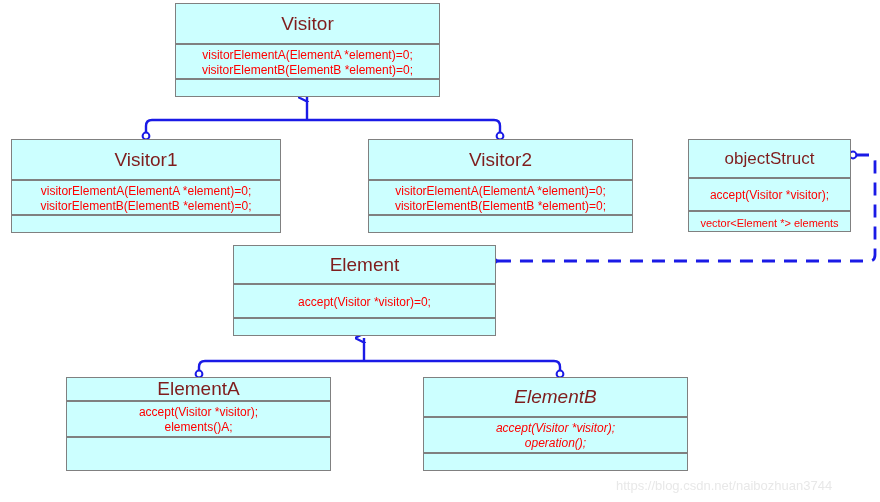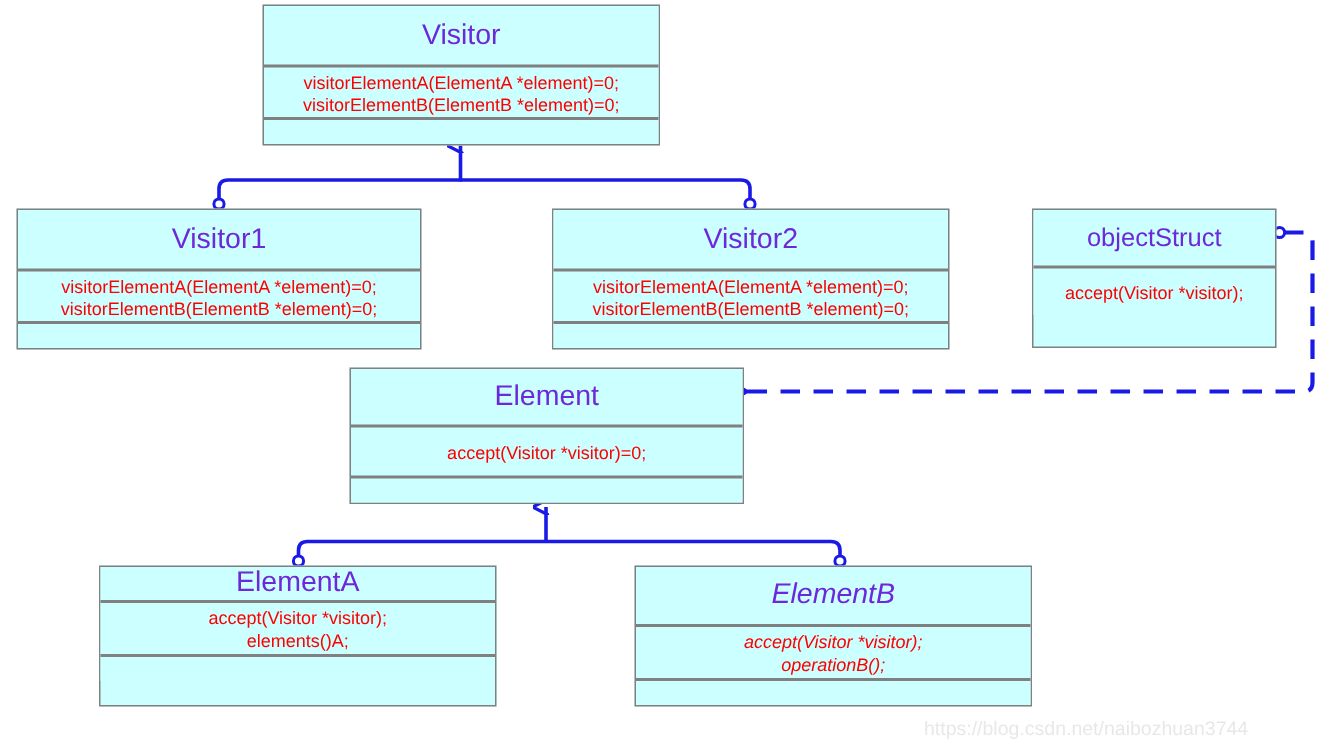--- a/index.html
+++ b/index.html
@@ -37,21 +37,21 @@
     background: #ccffff;
     border-top: 2px solid #808080;
     text-align: center;
     color: #ff0000;
     overflow: hidden;
   }
   .uml-row.first {
     border-top: none;
   }
   .uml-title {
-    color: #6d28d9;
+    color: #7f1d1d;
     font-size: 19px;
     line-height: 1.05;
     display: flex;
     align-items: center;
     justify-content: center;
   }
   .uml-ops {
     font-size: 12px;
     line-height: 15px;
     padding-top: 2px;
@@ -146,20 +146,23 @@
     <div class="uml-row uml-empty" style="height:18px;"></div>
   </div>
 
   <div class="uml-class" style="left:688px; top:139px; width:163px; height:93px;">
     <div class="uml-row first uml-title" style="height:37px; font-size:17px;">
       <span>objectStruct</span>
     </div>
     <div class="uml-row uml-ops" style="height:33px;">
       <span class="op-line">accept(Visitor *visitor);</span>
     </div>
+    <div class="uml-row uml-ops tight" style="height:21px;">
+      <span class="op-line">vector&lt;Element *&gt; elements</span>
+    </div>
   </div>
 
   <div class="uml-class" style="left:233px; top:245px; width:263px; height:91px;">
     <div class="uml-row first uml-title" style="height:37px;">
       <span>Element</span>
     </div>
     <div class="uml-row uml-ops" style="height:34px;">
       <span class="op-line">accept(Visitor *visitor)=0;</span>
     </div>
     <div class="uml-row uml-empty" style="height:18px;"></div>
@@ -175,20 +178,20 @@
     </div>
     <div class="uml-row uml-empty" style="height:18px;"></div>
   </div>
 
   <div class="uml-class" style="left:423px; top:377px; width:265px; height:94px;font-style:italic;">
     <div class="uml-row first uml-title" style="height:38px;">
       <span>ElementB</span>
     </div>
     <div class="uml-row uml-ops" style="height:36px;">
       <span class="op-line">accept(Visitor *visitor);</span>
-      <span class="op-line">operationB();</span>
+      <span class="op-line">operation();</span>
     </div>
     <div class="uml-row uml-empty" style="height:18px;"></div>
   </div>
 
   <div class="watermark" style="left:616px; top:478px;">https://blog.csdn.net/naibozhuan3744</div>
 
 </div>
 
 </body></html>

